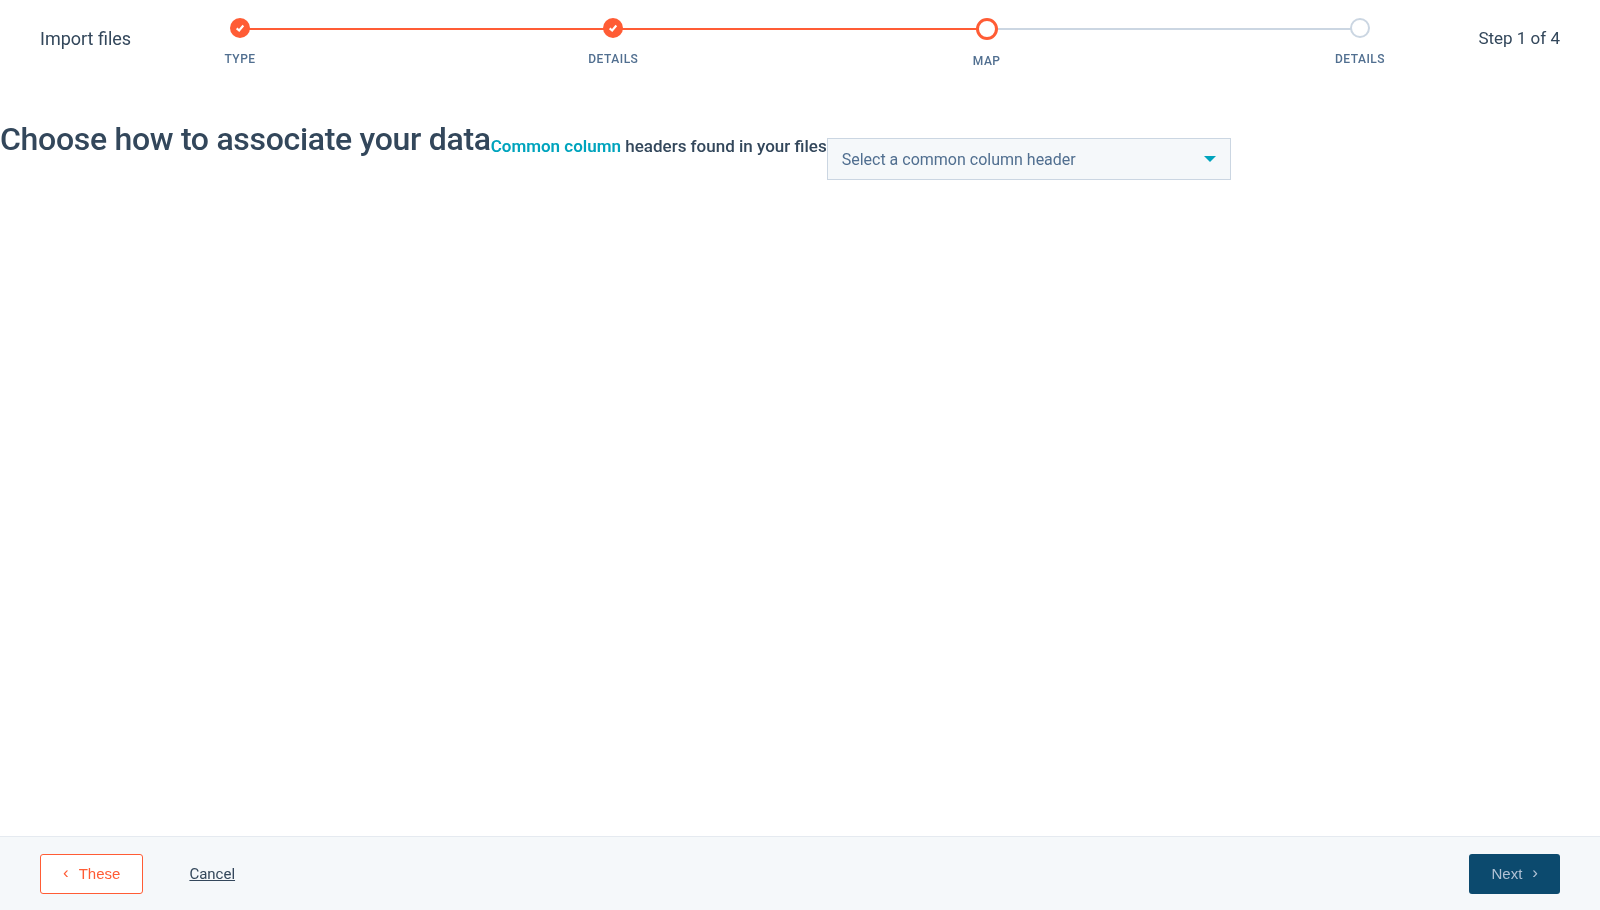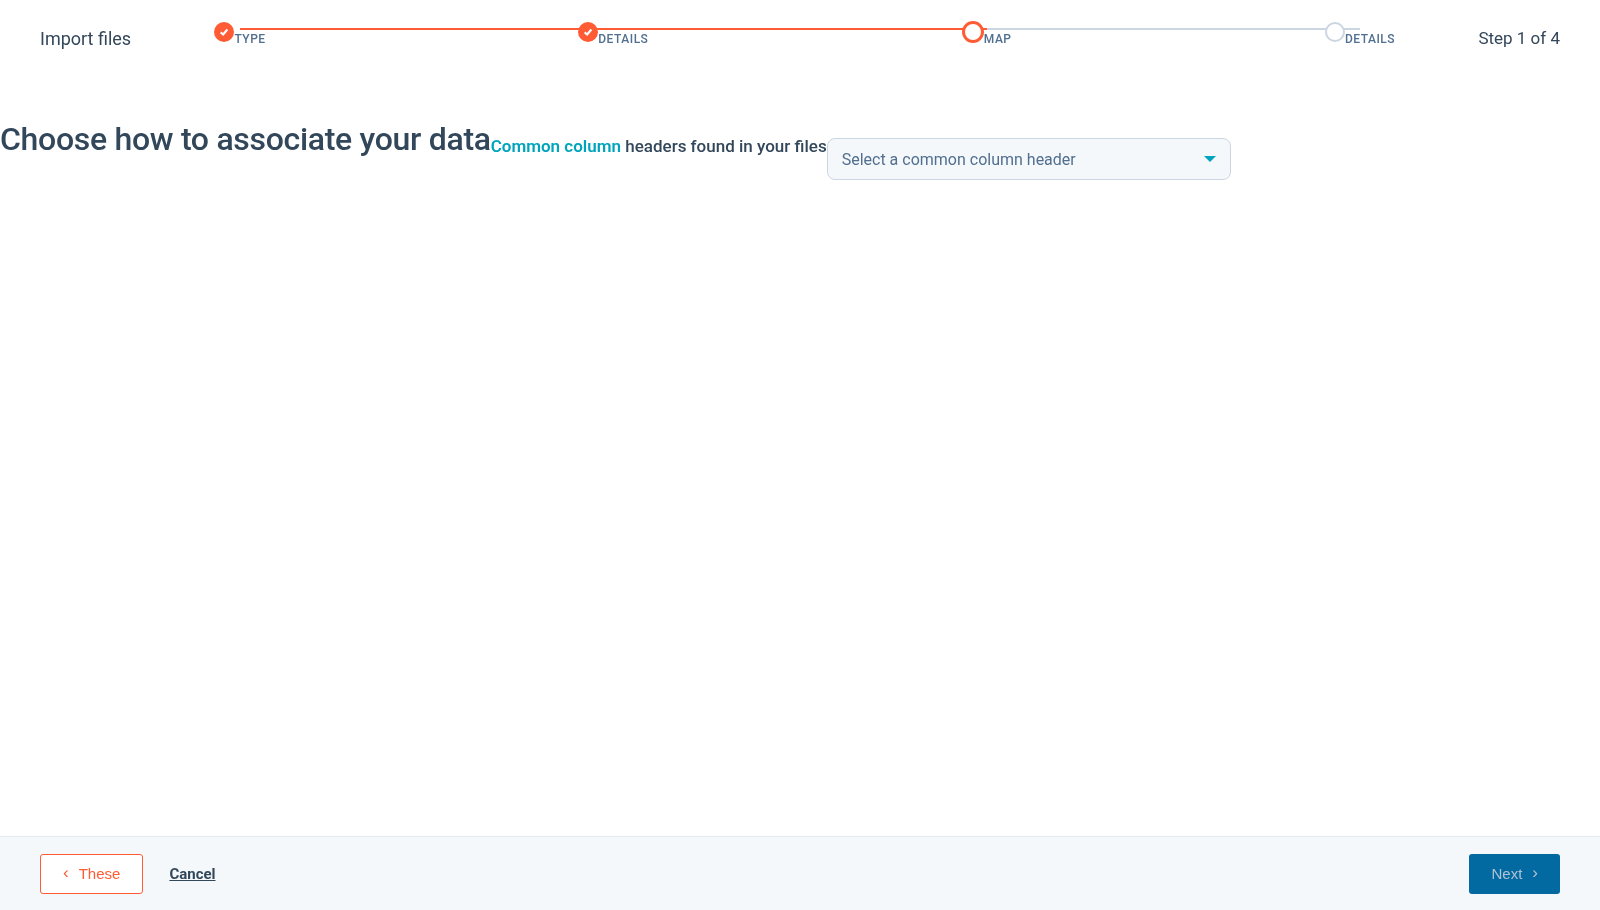--- a/index.html
+++ b/index.html
@@ -76,20 +76,21 @@
     justify-content: space-between;
   }
   .step-node {
     display: flex;
     flex-direction: column;
     align-items: center;
     width: 0;
   }
   .node-wrap {
     display: flex;
+    flex-direction: column;
     align-items: center;
     transform: translateX(0);
   }
   .node-circle {
     width: 20px; height: 20px;
     border-radius: 50%;
     display: flex;
     align-items: center;
     justify-content: center;
     background: var(--white);
@@ -154,21 +155,21 @@
   }
   .column-label .hl {
     color: var(--teal);
     font-weight: 600;
   }
 
   .select-box {
     width: 404px;
     height: 42px;
     border: 1px solid var(--border-light);
-    border-radius: 8px;
+    border-radius: 0;
     background: var(--bg-footer);
     display: flex;
     align-items: center;
     justify-content: space-between;
     padding: 0 14px;
     cursor: pointer;
     font-size: 16px;
     color: var(--text-mid);
   }
   .select-caret {
@@ -216,25 +217,26 @@
   .btn-back .chev {
     font-size: 17px;
     line-height: 1;
     position: relative;
     top: -1px;
   }
   .link-cancel {
     color: var(--text-dark);
     text-decoration: underline;
     font-size: 15px;
-    font-weight: 700;
+    font-weight: 400;
     cursor: pointer;
+    margin-left: 20px;
   }
   .btn-next {
-    background: #0369a1;
+    background: #0c4a6e;
     color: #b0c1d4;
     cursor: not-allowed;
   }
   .btn-next .chev {
     font-size: 17px;
     line-height: 1;
     position: relative;
     top: -1px;
   }
 </style>

